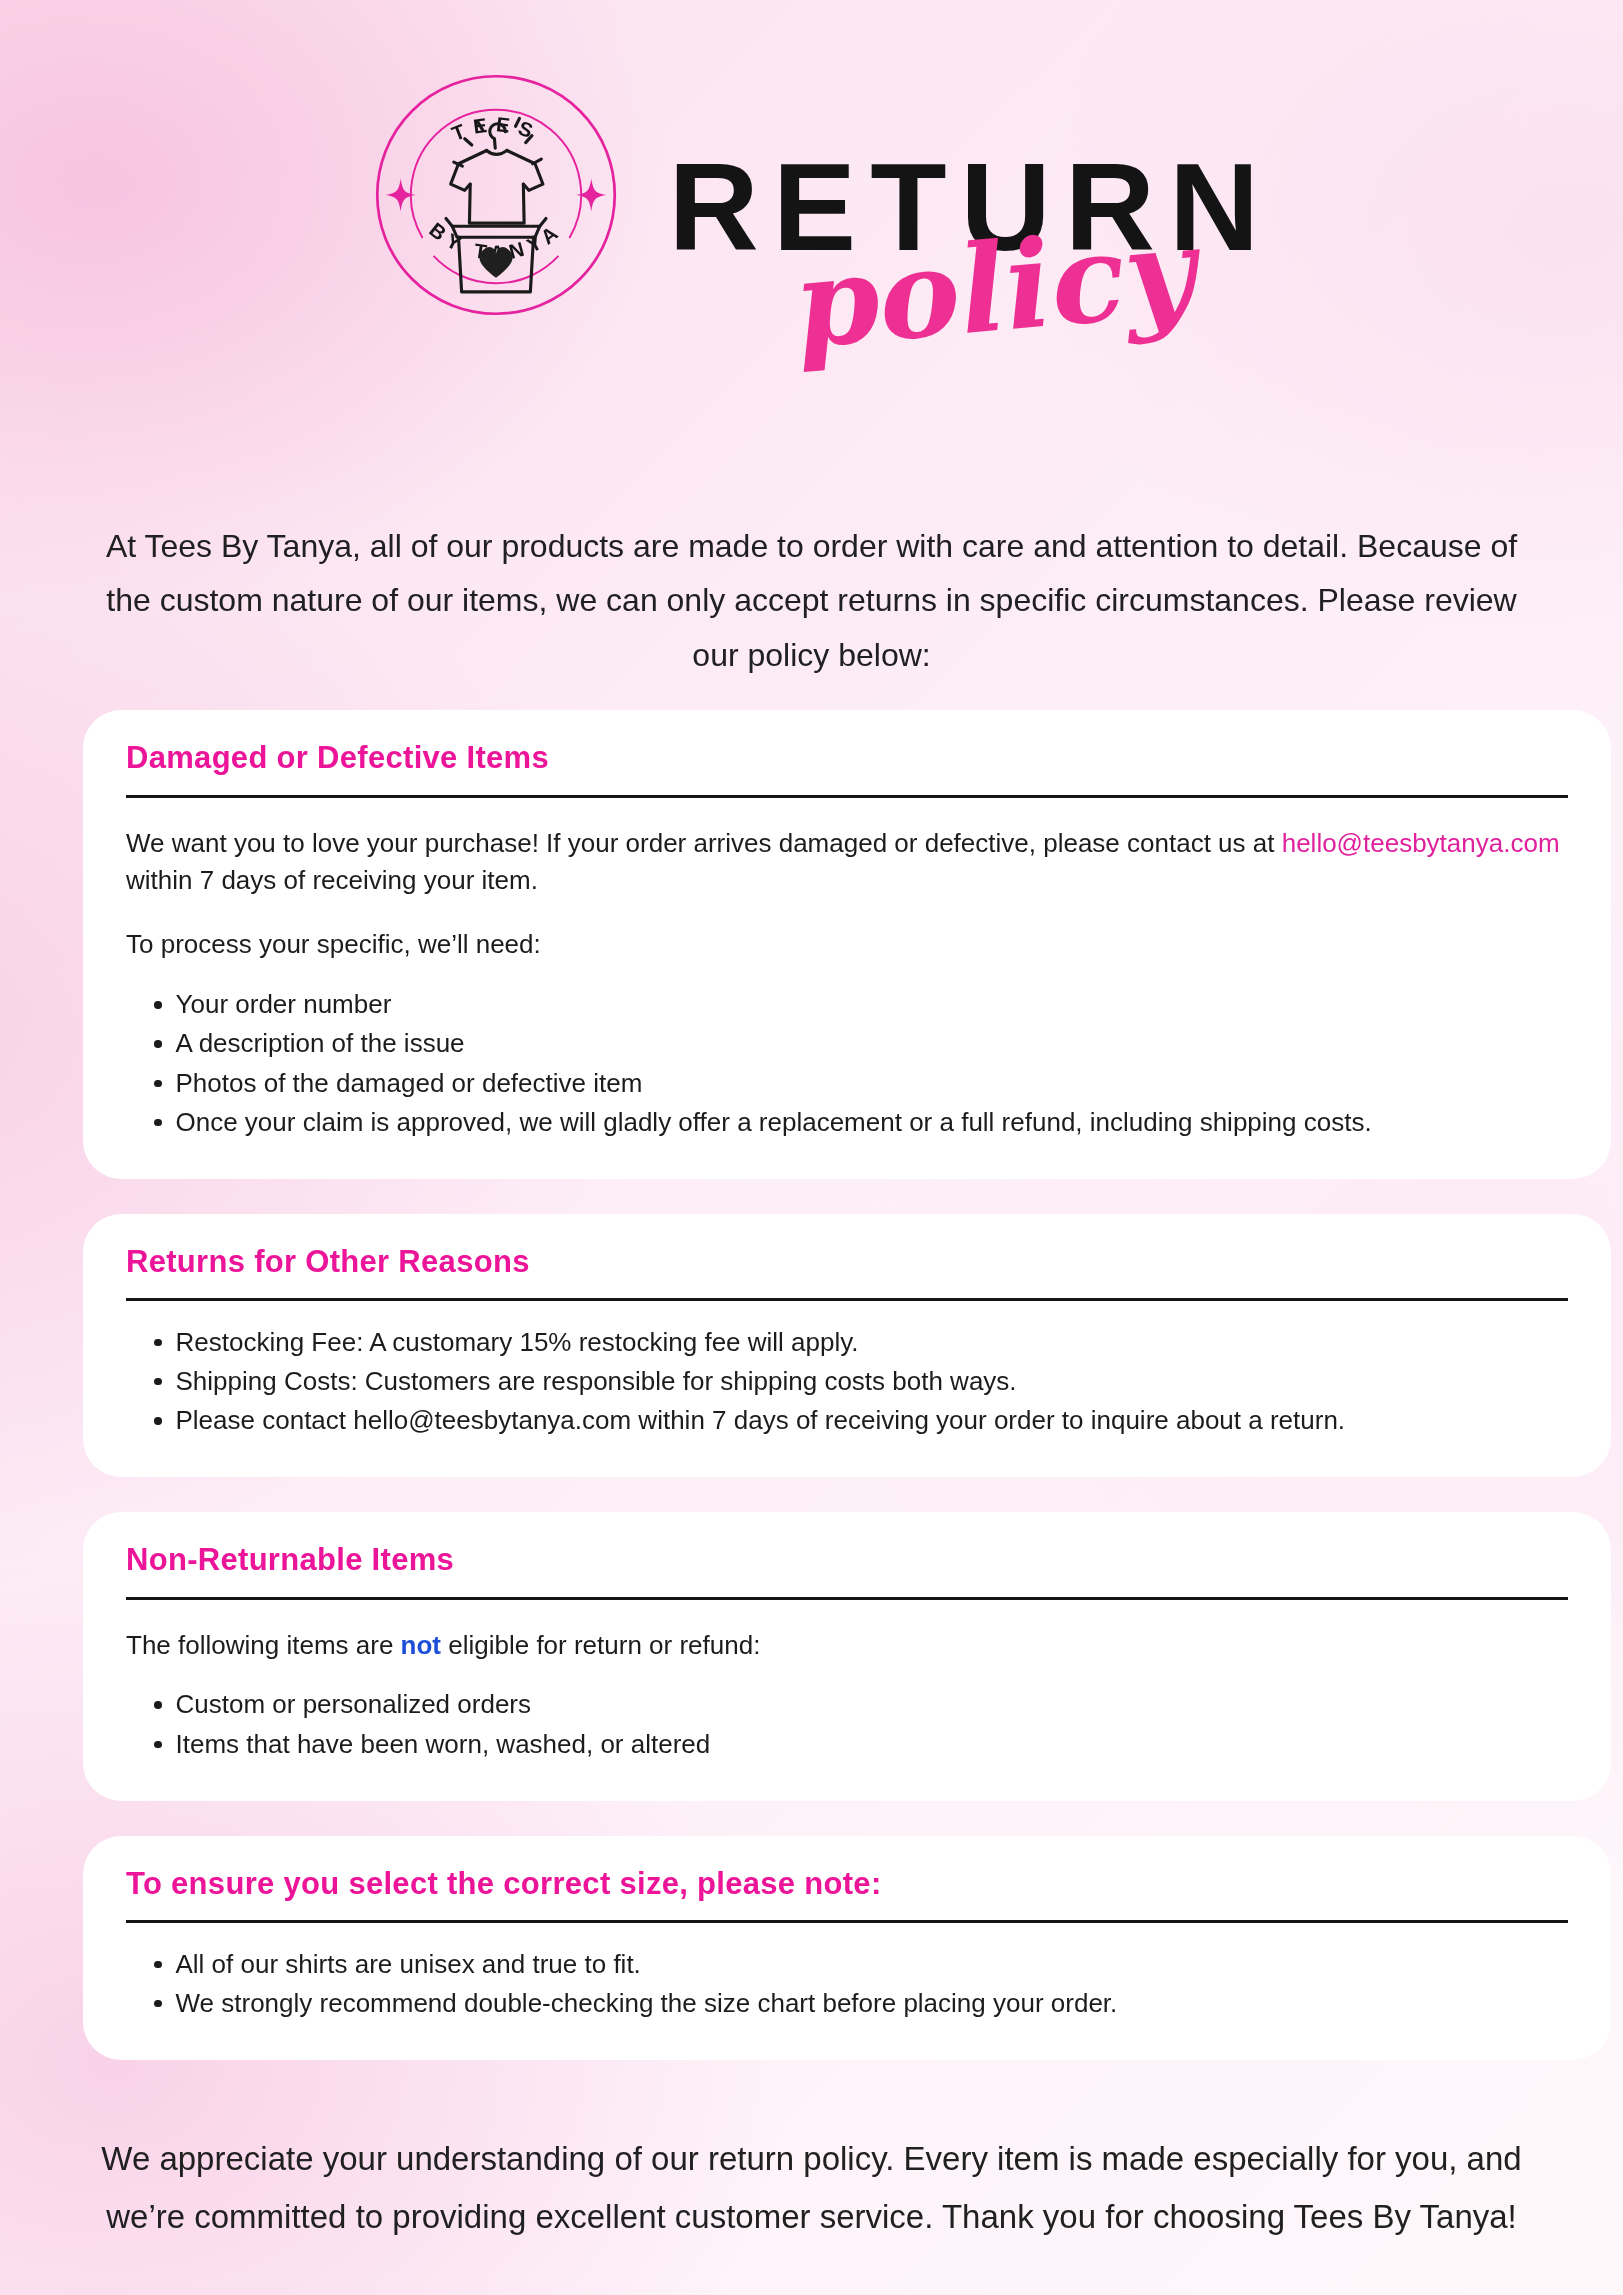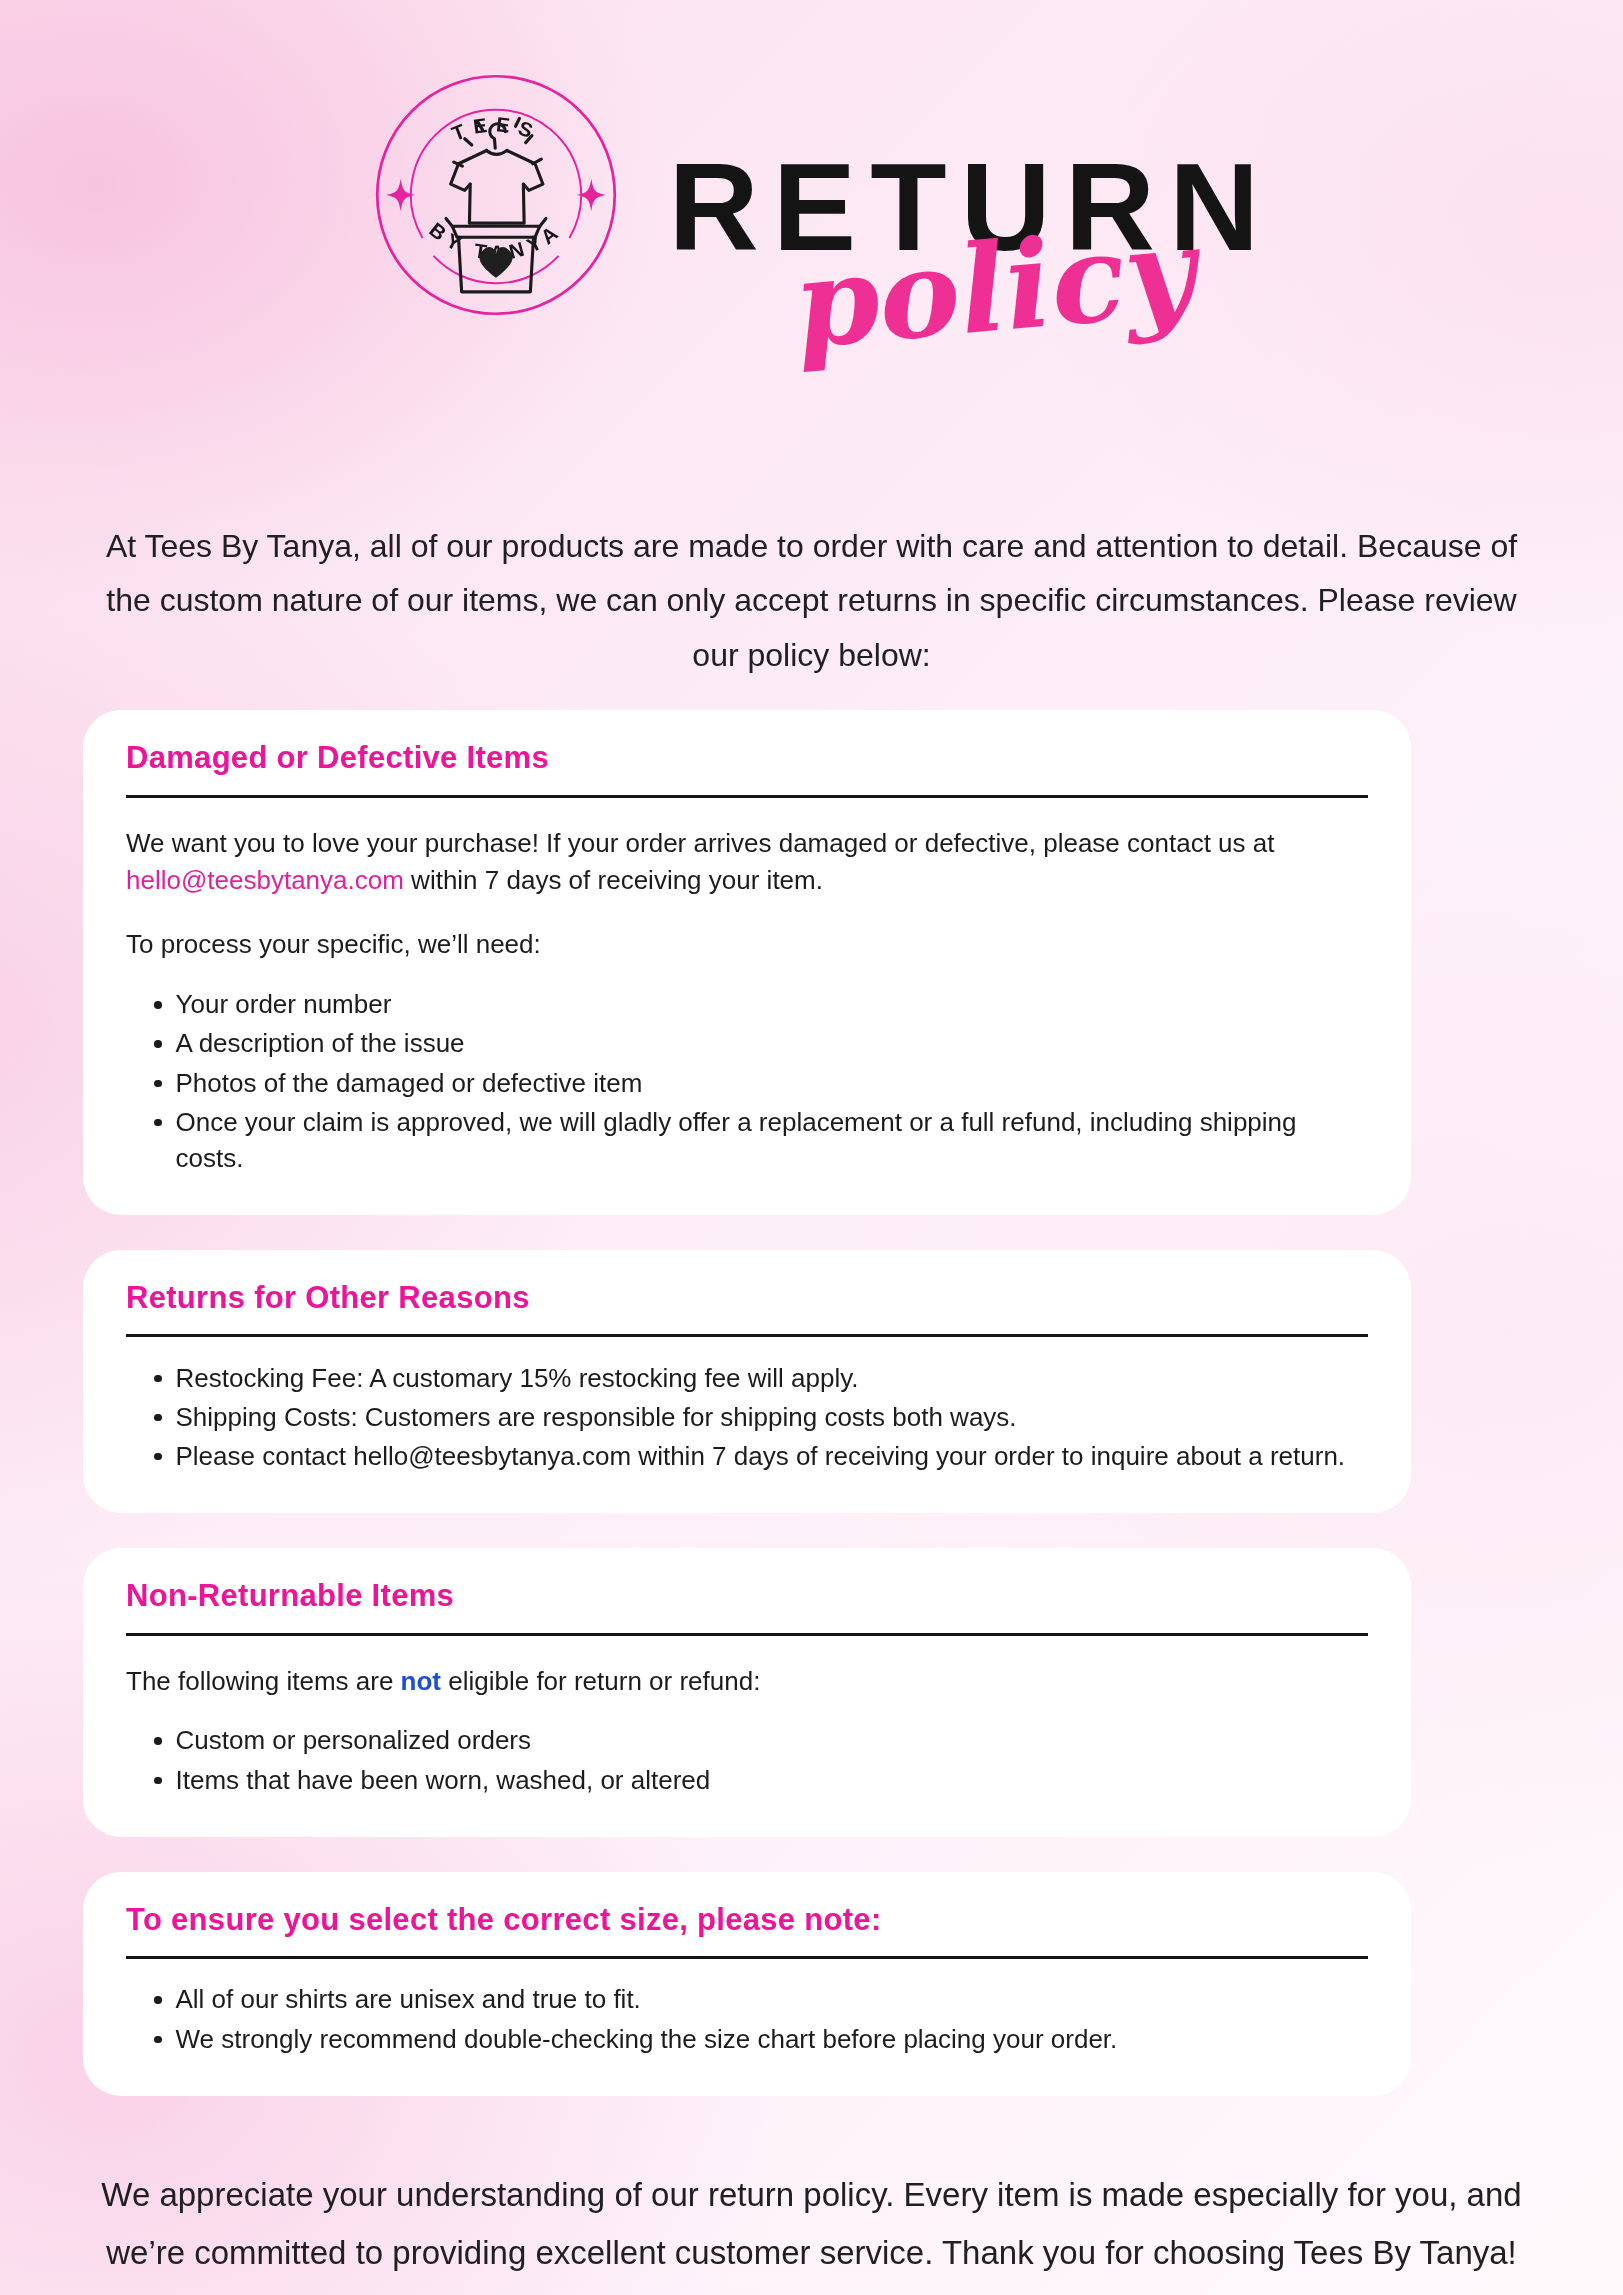--- a/index.html
+++ b/index.html
@@ -60,21 +60,21 @@
     max-width: 1418px;
     margin: 100px auto 0;
     text-align: center;
     font-size: 32px;
     line-height: 1.7;
     color: #202020;
   }
 
   
   .card {
-    width: 1328px;
+    width: 1528px;
     margin: 0 0 35px 83px;
     background: #ffffff;
     border-radius: 38px;
     padding: 30px 43px 35px;
   }
   .card.first { margin-top: 28px; }
   .card h2 {
     margin: 0;
     font-size: 31px;
     font-weight: 700;

